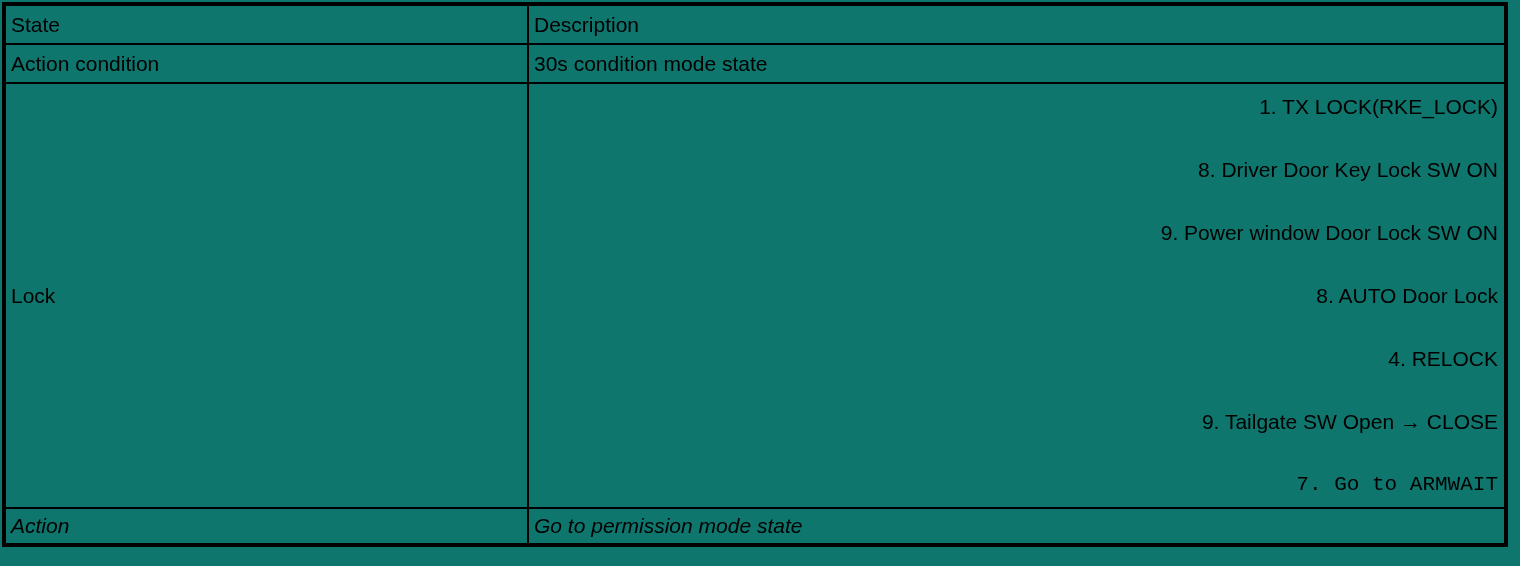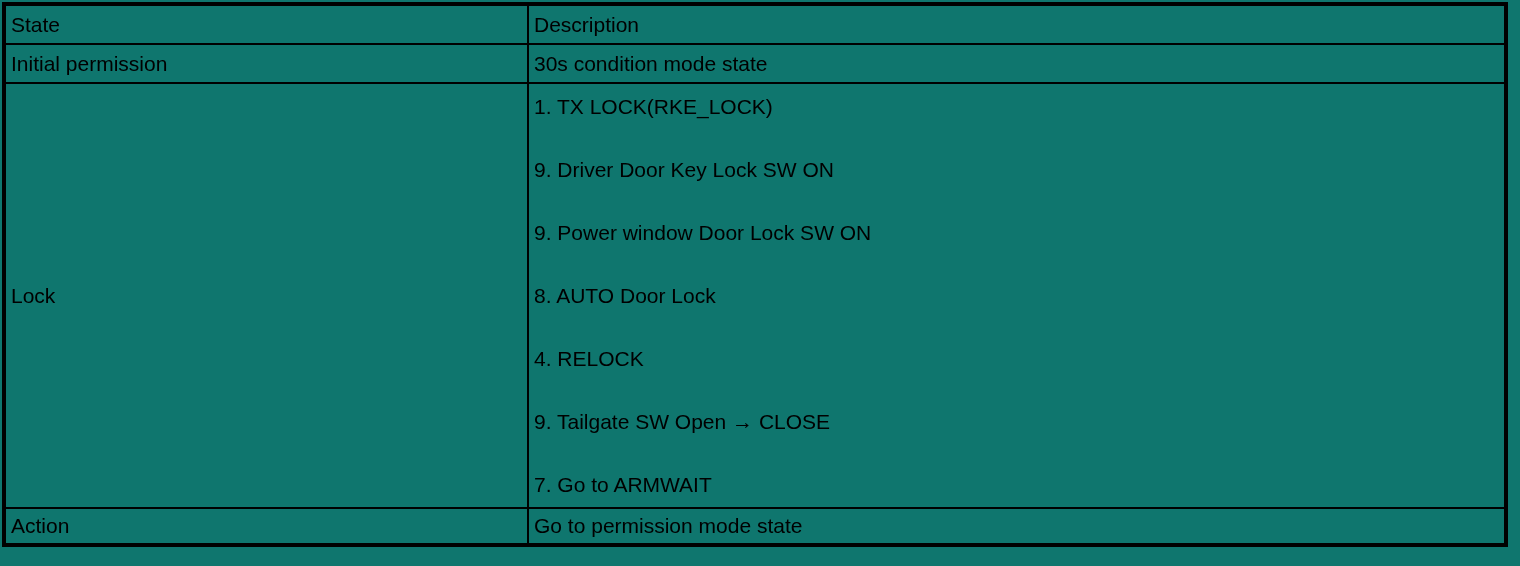--- a/index.html
+++ b/index.html
@@ -31,57 +31,59 @@
     color: #000000;
     vertical-align: middle;
     padding: 0 6px 0 5px;
     overflow: hidden;
     white-space: nowrap;
   }
   col.col-state { width: 524px; }
   tr.header-row   { height: 40px; }
   tr.initial-row  { height: 39px; }
   tr.event-row    { height: 425px; }
-  tr.action-row   { height: 37px; }
+  tr.action-row   { height: 37px; font-style: italic; }
   td.desc-col { padding-left: 8px; }
   td.event-cell {
     vertical-align: top;
     padding-top: 14px;
   }
   .event-item {
     margin: 0 0 41px 0;
     line-height: 22px;
+    text-align: right;
   }
   .event-item:last-child {
     margin-bottom: 0;
+    font-family: Liberation Mono, monospace;
   }
 </style>
 </head>
 <body>
 
 <div class="page">
   <table class="doc-table">
     <colgroup>
       <col class="col-state">
       <col class="col-desc">
     </colgroup>
     <tbody>
       <tr class="header-row">
         <td>State</td>
         <td class="desc-col">Description</td>
       </tr>
       <tr class="initial-row">
-        <td>Initial permission</td>
+        <td>Action condition</td>
         <td class="desc-col">30s condition mode state</td>
       </tr>
       <tr class="event-row">
         <td>Lock</td>
         <td class="desc-col event-cell">
           <p class="event-item">1. TX LOCK(RKE_LOCK)</p>
-          <p class="event-item">9. Driver Door Key Lock SW ON</p>
+          <p class="event-item">8. Driver Door Key Lock SW ON</p>
           <p class="event-item">9. Power window Door Lock SW ON</p>
           <p class="event-item">8. AUTO Door Lock</p>
           <p class="event-item">4. RELOCK</p>
           <p class="event-item">9. Tailgate SW Open → CLOSE</p>
           <p class="event-item">7. Go to ARMWAIT</p>
         </td>
       </tr>
       <tr class="action-row">
         <td>Action</td>
         <td class="desc-col">Go to permission mode state</td>

